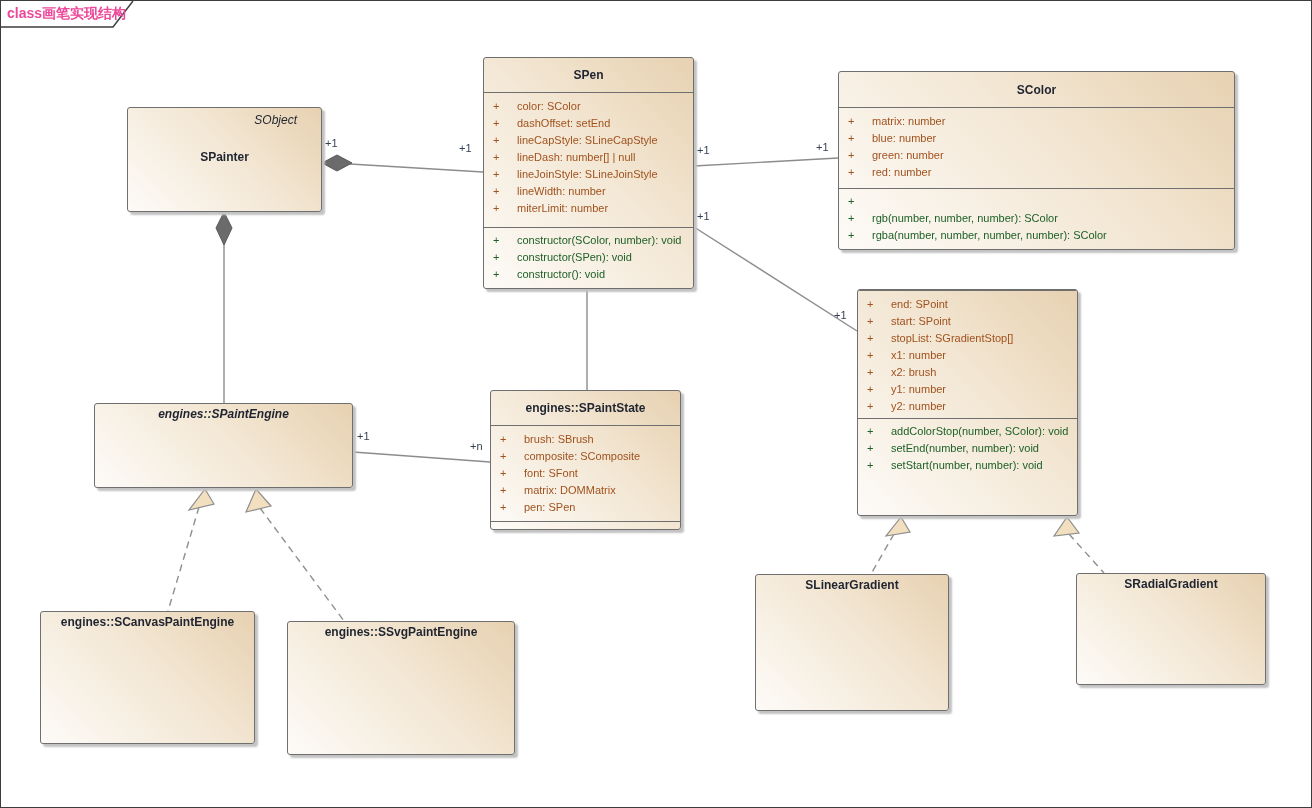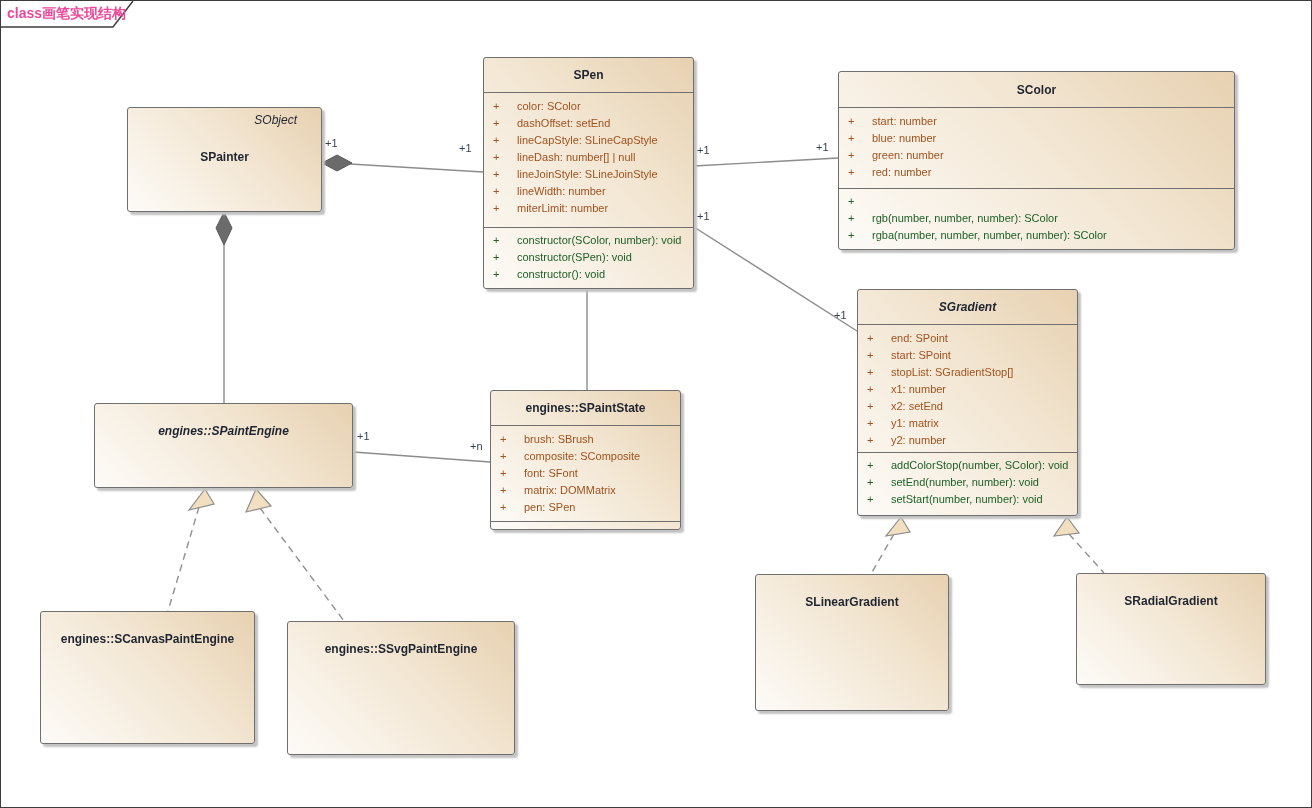--- a/index.html
+++ b/index.html
@@ -25,21 +25,21 @@
     flex:0 0 auto;display:flex;align-items:center;justify-content:center;
     font-size:12px;font-weight:bold;color:#1F2430;
   }
   .hdr.italic{font-style:italic;}
   .sec{border-top:1px solid #6F6F6F;box-sizing:border-box;overflow:hidden;padding-top:5px;}
   .row{display:flex;font-size:11px;line-height:17px;white-space:nowrap;}
   .vis{flex:0 0 auto;width:24px;padding-left:9px;box-sizing:content-box;}
   .attrs{color:#A0521E;}
   .methods{color:#1E6027;padding-top:4px;}
   .annotation{font-size:12px;font-style:italic;color:#1F2430;text-align:right;padding:5px 24px 0 0;}
-  .name-solo{font-size:12px;font-weight:bold;color:#1F2430;text-align:center;margin-top:20px;}
+  .name-solo{font-size:12px;font-weight:bold;color:#1F2430;text-align:center;margin-top:3px;}
   .name-solo.italic{font-style:italic;}
 
   .mult{position:absolute;font-size:11px;color:#333F52;z-index:20;white-space:nowrap;}
 </style>
 </head>
 <body>
 
 <div class="frame"></div>
 <div class="tab">
   <svg width="150" height="30">
@@ -137,21 +137,21 @@
         <span>constructor(): void</span>
       </div>
   </div>
 </div>
 
 <div class="cls" style="left:838px;top:71px;width:397px;height:179px">
   <div class="hdr" style="height:35px">SColor</div>
   <div class="sec attrs" style="height:81px">
     <div class="row">
         <span class="vis">+</span>
-        <span>start: number</span>
+        <span>matrix: number</span>
       </div>
     <div class="row">
         <span class="vis">+</span>
         <span>blue: number</span>
       </div>
     <div class="row">
         <span class="vis">+</span>
         <span>green: number</span>
       </div>
     <div class="row">
@@ -168,45 +168,44 @@
         <span>rgb(number, number, number): SColor</span>
       </div>
     <div class="row">
         <span class="vis">+</span>
         <span>rgba(number, number, number, number): SColor</span>
       </div>
   </div>
 </div>
 
 <div class="cls" style="left:857px;top:289px;width:221px;height:227px">
-  <div class="hdr italic" style="height:34px">SGradient</div>
   <div class="sec attrs" style="height:128px">
     <div class="row">
         <span class="vis">+</span>
         <span>end: SPoint</span>
       </div>
     <div class="row">
         <span class="vis">+</span>
         <span>start: SPoint</span>
       </div>
     <div class="row">
         <span class="vis">+</span>
         <span>stopList: SGradientStop[]</span>
       </div>
     <div class="row">
         <span class="vis">+</span>
         <span>x1: number</span>
       </div>
     <div class="row">
         <span class="vis">+</span>
-        <span>x2: setEnd</span>
-      </div>
-    <div class="row">
-        <span class="vis">+</span>
-        <span>y1: matrix</span>
+        <span>x2: brush</span>
+      </div>
+    <div class="row">
+        <span class="vis">+</span>
+        <span>y1: number</span>
       </div>
     <div class="row">
         <span class="vis">+</span>
         <span>y2: number</span>
       </div>
   </div>
   <div class="sec methods" style="flex:1">
     <div class="row">
         <span class="vis">+</span>
         <span>addColorStop(number, SColor): void</span>

